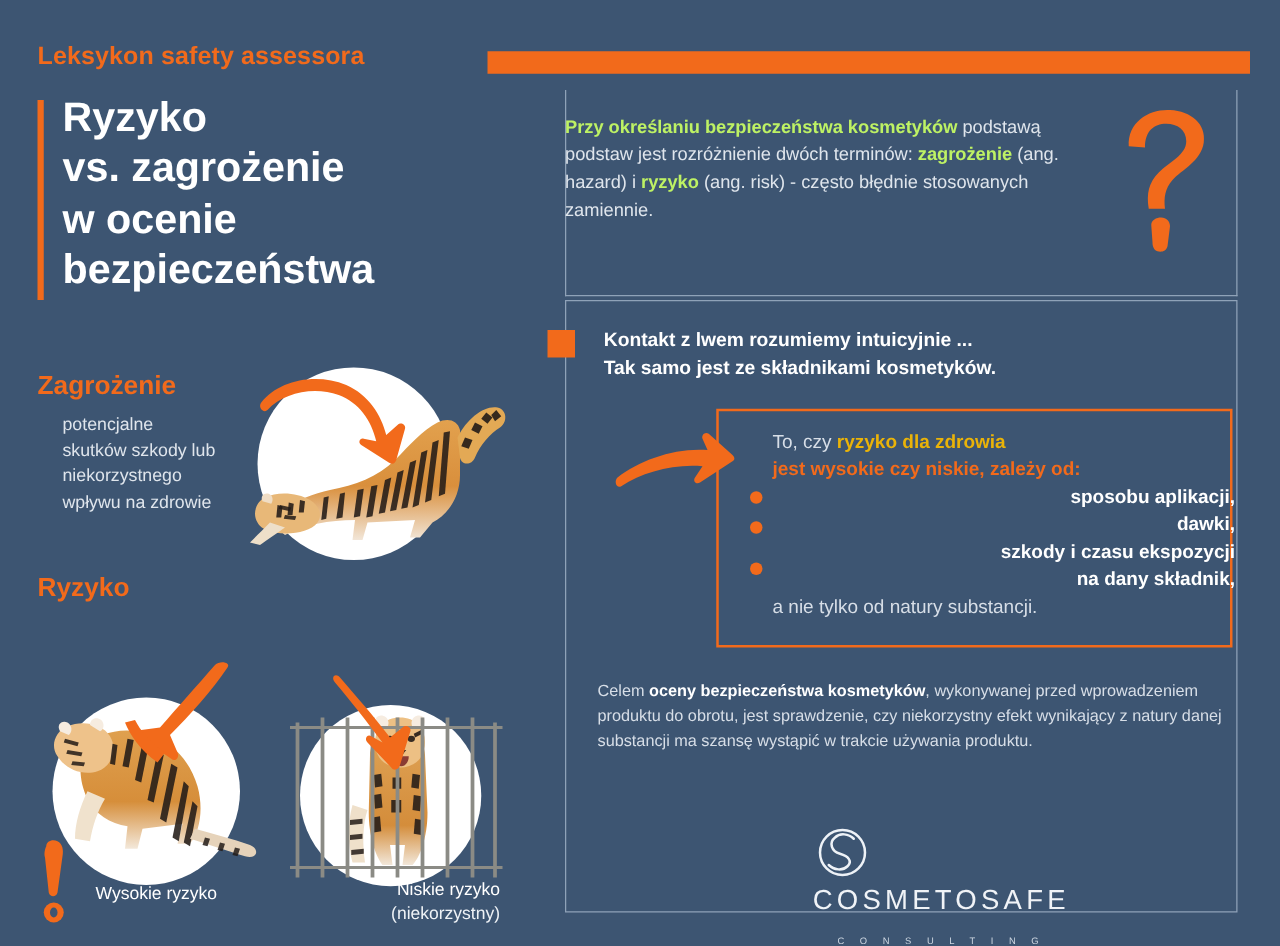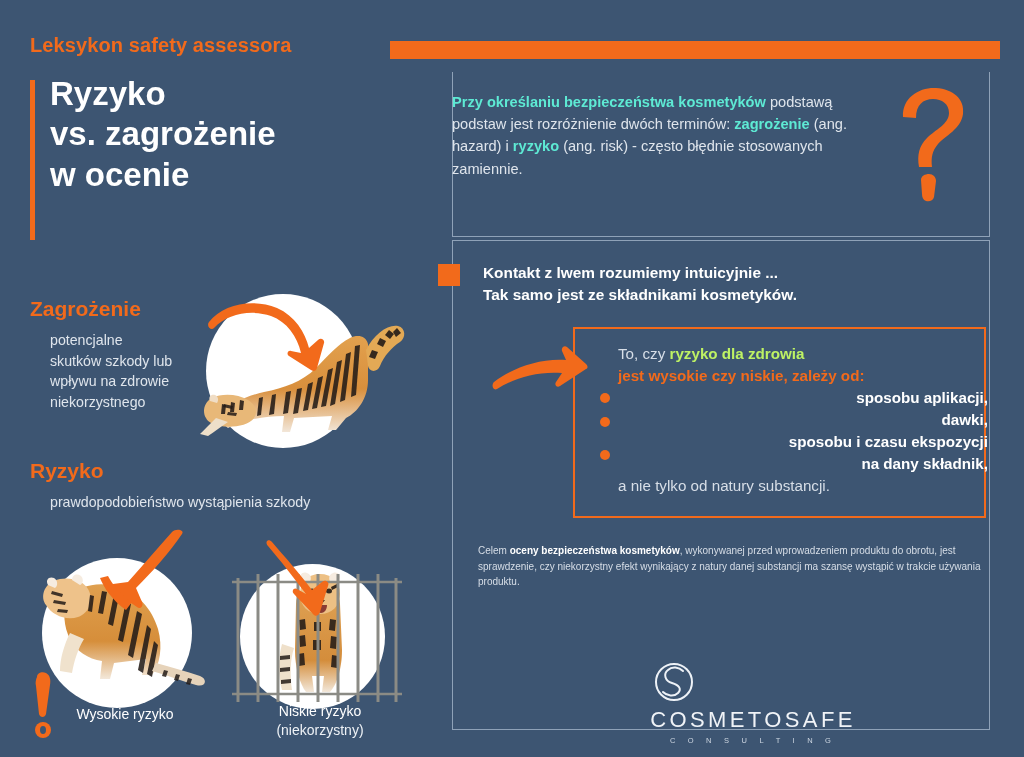--- a/index.html
+++ b/index.html
@@ -43,21 +43,21 @@
     position:absolute;left:452px;top:228px;width:538px;height:490px;
     border:1px solid #8fa2b8;
     box-sizing:border-box;
   }
 
   
   .intro{
     position:absolute;left:452px;top:79px;width:400px;
     font-size:14.6px;line-height:1.52;color:#dfe5ec;
   }
-  .intro b{color:#5eead4;}
+  .intro b{color:#bef264;}
 
   .qmark{
     position:absolute;left:895px;top:72px;width:74px;height:118px;
   }
 
   
   .marker-sq{
     position:absolute;left:438px;top:252px;width:22px;height:22px;
     background:#f26a1b;
   }
@@ -71,45 +71,45 @@
   .orange-box{
     position:absolute;left:573px;top:315px;width:413px;height:191px;
     border:2px solid #f26a1b;box-sizing:border-box;
   }
   .ob-text{
     position:absolute;left:618px;top:331px;width:370px;
     font-size:15.2px;line-height:1.45;
   }
   .ob-line{display:block;white-space:nowrap;}
   .ob-l1{color:#d7dee7;}
-  .ob-l1 b{color:#bef264;font-weight:bold;}
+  .ob-l1 b{color:#eab308;font-weight:bold;}
   .ob-l2{color:#f26a1b;font-weight:bold;}
   .ob-strong{color:#ffffff;font-weight:bold;text-align:right;}
   .ob-tail{color:#d7dee7;}
   .bullets{position:absolute;left:600px;top:381px;}
   .bullet{position:absolute;width:10px;height:10px;border-radius:50%;background:#f26a1b;}
 
   .arrow-right{position:absolute;left:492px;top:328px;width:96px;height:64px;}
 
   
   .closing{
     position:absolute;left:478px;top:531px;width:512px;
-    font-size:10px;line-height:1.55;color:#d7dee7;
+    font-size:13px;line-height:1.55;color:#d7dee7;
   }
   .closing b{color:#ffffff;}
 
   
   .logo{position:absolute;left:648px;top:648px;width:210px;height:80px;text-align:center;}
   .logo-mark{margin:0 auto;}
   .logo-name{
     font-size:22px;letter-spacing:3.4px;color:#f0f3f7;
     margin-top:1px;font-family:"Liberation Sans", sans-serif;font-weight:400;
   }
   .logo-sub{
-    font-size:7.5px;letter-spacing:5.2px;color:#cdd6e1;margin-top:3px;
+    font-size:7.5px;letter-spacing:5.2px;color:#cdd6e1;margin-top:15px;
   }
 
   
   .lbl-head{
     position:absolute;font-size:21px;font-weight:bold;color:#f26a1b;
   }
   .lbl-body{
     position:absolute;font-size:14.2px;line-height:1.45;color:#dfe5ec;margin-left:20px;
   }
   .lbl-body span{display:block;}
@@ -134,20 +134,21 @@
 <div class="stage">
 
   <div class="kicker">Leksykon safety assessora</div>
   <div class="header-bar"></div>
 
   <div class="title-accent"></div>
   <div class="title">
     <span>Ryzyko</span>
     <span>vs. zagrożenie</span>
     <span>w ocenie</span>
+    <span>bezpieczeństwa</span>
   </div>
 
   <div class="frame-top"></div>
   <div class="frame-bottom"></div>
 
   <div class="intro">
     <b>Przy określaniu bezpieczeństwa kosmetyków</b><span> podstawą podstaw jest rozróżnienie dwóch terminów: </span><b>zagrożenie</b><span> (ang. hazard) i </span><b>ryzyko</b><span> (ang. risk) - często błędnie stosowanych zamiennie.</span>
   </div>
 
   <div class="qmark">
@@ -169,21 +170,21 @@
     <svg width="96" height="64" viewBox="0 0 96 64">
       <path d="M2 42 C20 28 48 18 74 20 L70 11 C69 8 72 5 75 7 L94 24 C96 26 96 28 94 29 L68 46 C65 48 62 45 64 42 L70 33 C46 31 22 38 5 49 C1 51 -1 45 2 42 Z" fill="#f26a1b"></path>
     </svg>
   </div>
 
   <div class="ob-text">
     <span class="ob-line ob-l1"><span>To, czy </span><b>ryzyko dla zdrowia</b></span>
     <span class="ob-line ob-l2">jest wysokie czy niskie, zależy od:</span>
     <span class="ob-line ob-strong">sposobu aplikacji,</span>
     <span class="ob-line ob-strong">dawki,</span>
-    <span class="ob-line ob-strong">sposobu i czasu ekspozycji</span>
+    <span class="ob-line ob-strong">szkody i czasu ekspozycji</span>
     <span class="ob-line ob-strong">na dany składnik,</span>
     <span class="ob-line ob-tail">a nie tylko od natury substancji.</span>
   </div>
 
   <div class="bullets">
     <div class="bullet" style="left:0px;top:0px;"></div>
     <div class="bullet" style="left:0px;top:24px;"></div>
     <div class="bullet" style="left:0px;top:57px;"></div>
   </div>
 
@@ -199,22 +200,22 @@
       </svg>
     </div>
     <div class="logo-name">COSMETOSAFE</div>
     <div class="logo-sub">C O N S U L T I N G</div>
   </div>
 
   <div class="lbl-head" style="left:30px;top:285px;">Zagrożenie</div>
   <div class="lbl-body" style="left:30px;top:318px;width:200px;">
     <span>potencjalne</span>
     <span>skutków szkody lub</span>
+    <span>niekorzystnego</span>
     <span>wpływu na zdrowie</span>
-    <span>niekorzystnego</span>
   </div>
 
   <div class="circle" style="left:206px;top:282px;width:154px;height:154px;"></div>
   <div style="position:absolute;left:198px;top:288px;width:210px;height:145px;">
     <svg width="210" height="145" viewBox="0 0 210 145">
       <defs>
         <linearGradient id="fur1" x1="0" y1="0" x2="0" y2="1">
           <stop offset="0%" stop-color="#e8a košt"></stop>
         </linearGradient>
         <linearGradient id="furA" x1="0" y1="0" x2="0" y2="1">
@@ -262,21 +263,20 @@
     </svg>
   </div>
   <div style="position:absolute;left:205px;top:288px;width:120px;height:75px;">
     <svg width="120" height="75" viewBox="0 0 120 75">
       <path d="M4 22 C18 4 48 -2 72 8 C90 16 100 32 104 48 L113 40 C116 37 120 40 119 43 L112 68 C111 71 109 72 106 70 L84 56 C81 54 83 50 86 51 L96 53 C92 36 82 22 66 16 C46 9 22 14 9 28 C6 31 1 26 4 22 Z" fill="#f26a1b"></path>
     </svg>
   </div>
 
   <div class="lbl-head" style="left:30px;top:447px;">Ryzyko</div>
   <div class="lbl-body" style="left:30px;top:480px;width:360px;">
-    <span>prawdopodobieństwo wystąpienia szkody</span>
   </div>
 
   <div class="circle" style="left:42px;top:546px;width:150px;height:150px;"></div>
   <div style="position:absolute;left:30px;top:555px;width:185px;height:130px;">
     <svg width="185" height="130" viewBox="0 0 185 130">
       <defs>
         <linearGradient id="furB" x1="0" y1="0" x2="0" y2="1">
           <stop offset="0%" stop-color="#dfa04f"></stop>
           <stop offset="60%" stop-color="#d68e3a"></stop>
           <stop offset="100%" stop-color="#f3e8da"></stop>
@@ -395,18 +395,18 @@
         <line x1="2" y1="10" x2="172" y2="10"></line>
         <line x1="2" y1="122" x2="172" y2="122"></line>
       </g>
     </svg>
   </div>
   <div style="position:absolute;left:262px;top:528px;width:80px;height:80px;">
     <svg width="80" height="80" viewBox="0 0 80 80">
       <path d="M10 2 C22 16 38 34 50 50 L60 42 C63 39 68 42 66 46 L58 72 C57 76 53 77 51 74 L32 54 C29 51 32 47 35 49 L44 54 C32 38 18 20 6 6 C2 1 7 -2 10 2 Z" fill="#f26a1b"></path>
     </svg>
   </div>
-  <div class="caption" style="left:240px;top:690px;width:160px;">
+  <div class="caption" style="left:240px;top:690px;width:160px;text-align:right;">
     <b>Niskie ryzyko</b>
     <em>(niekorzystny)</em>
   </div>
 
 </div>
 
 </body></html>

